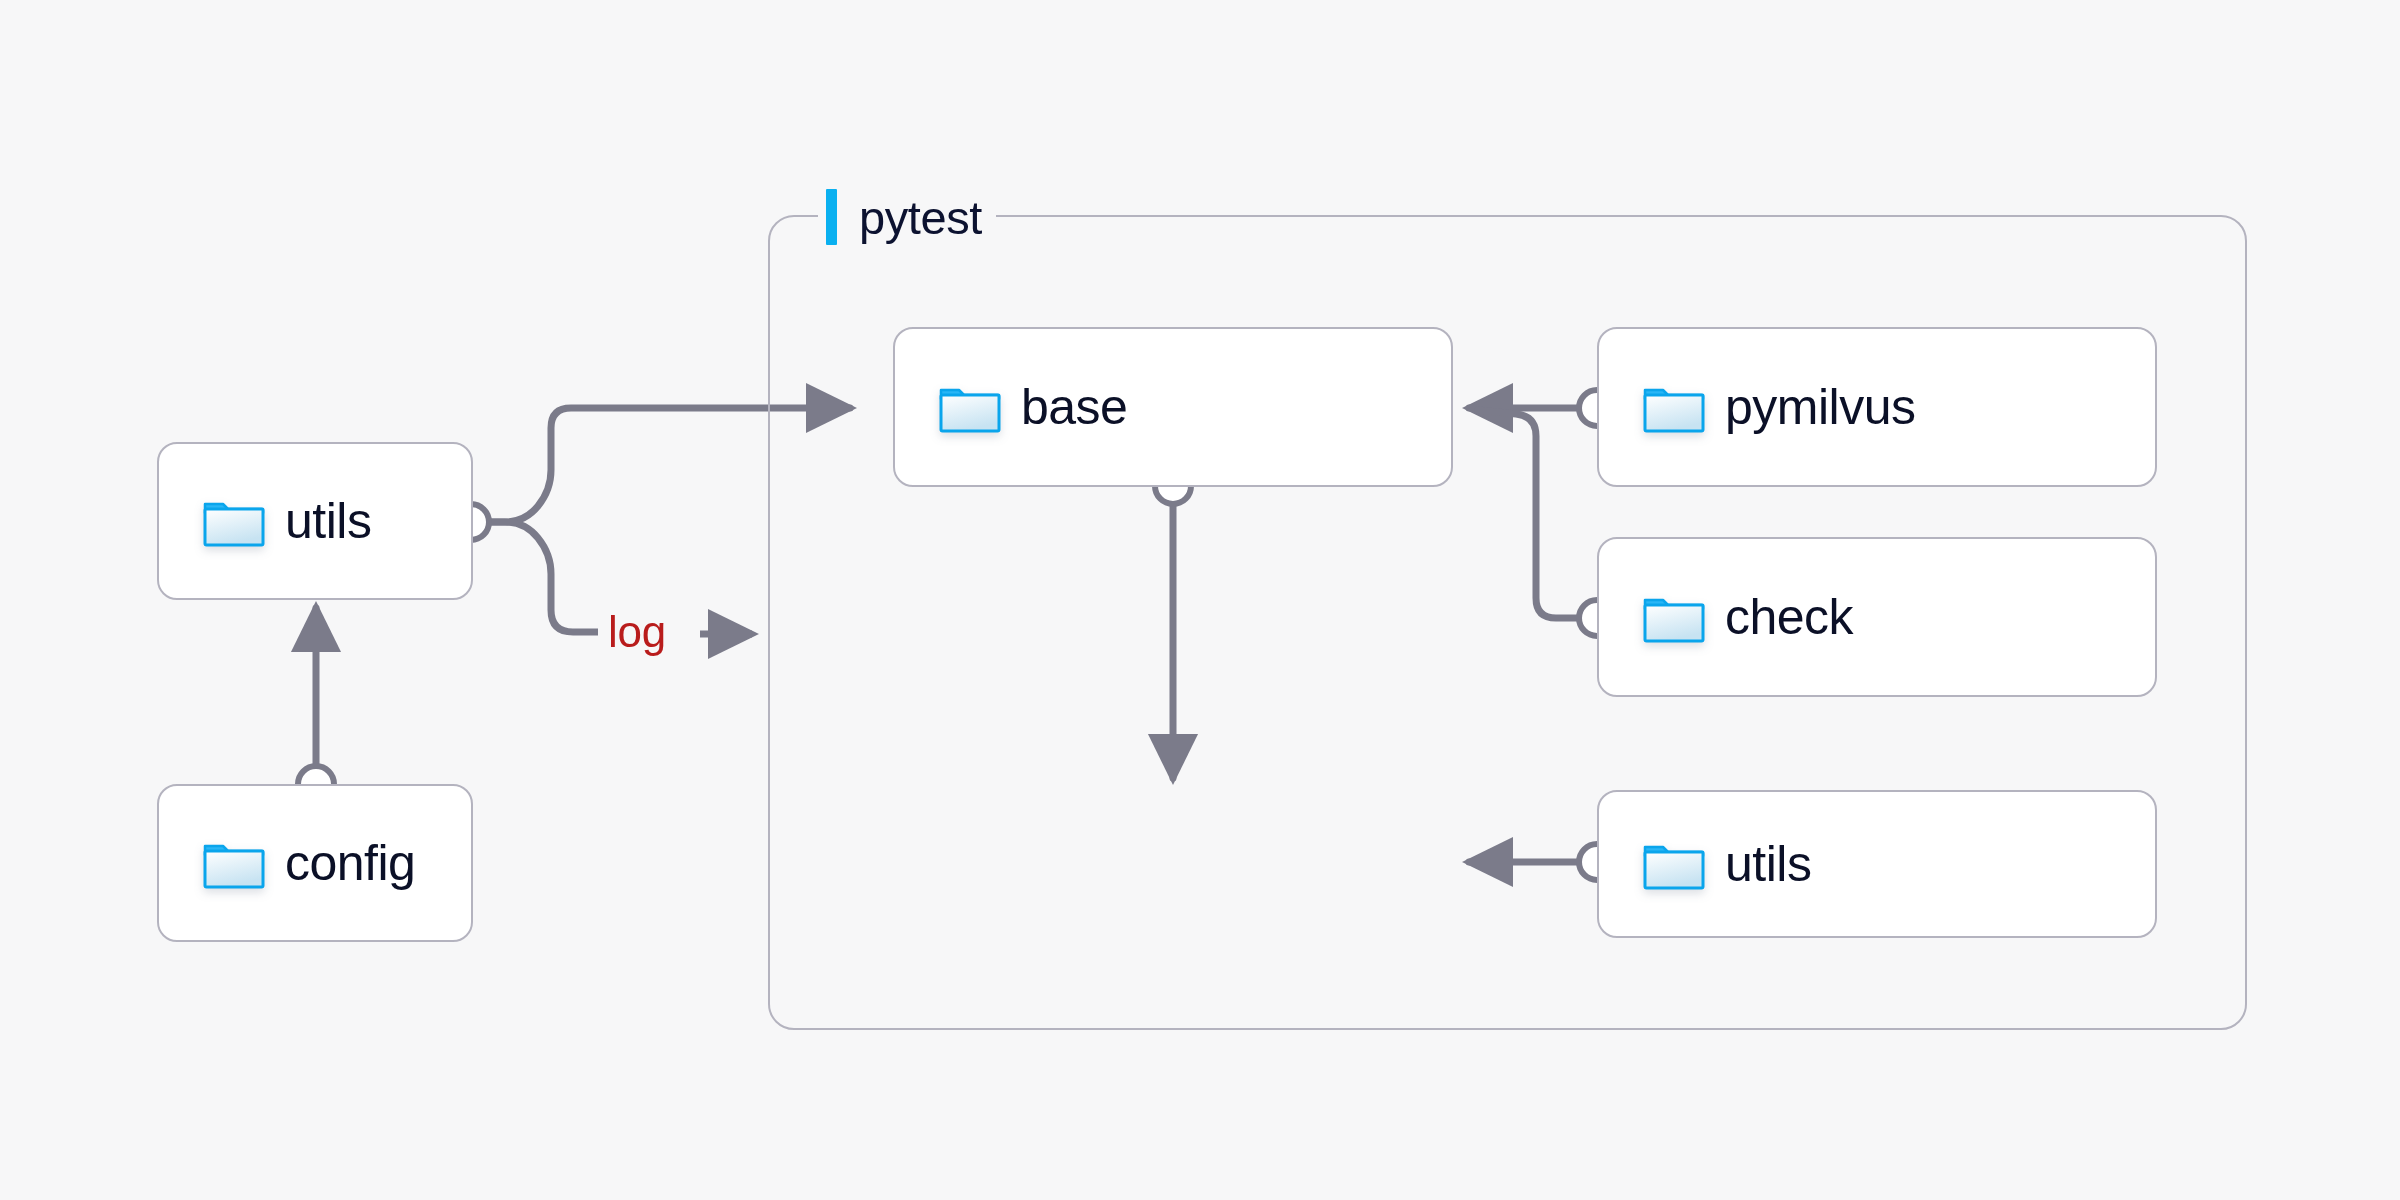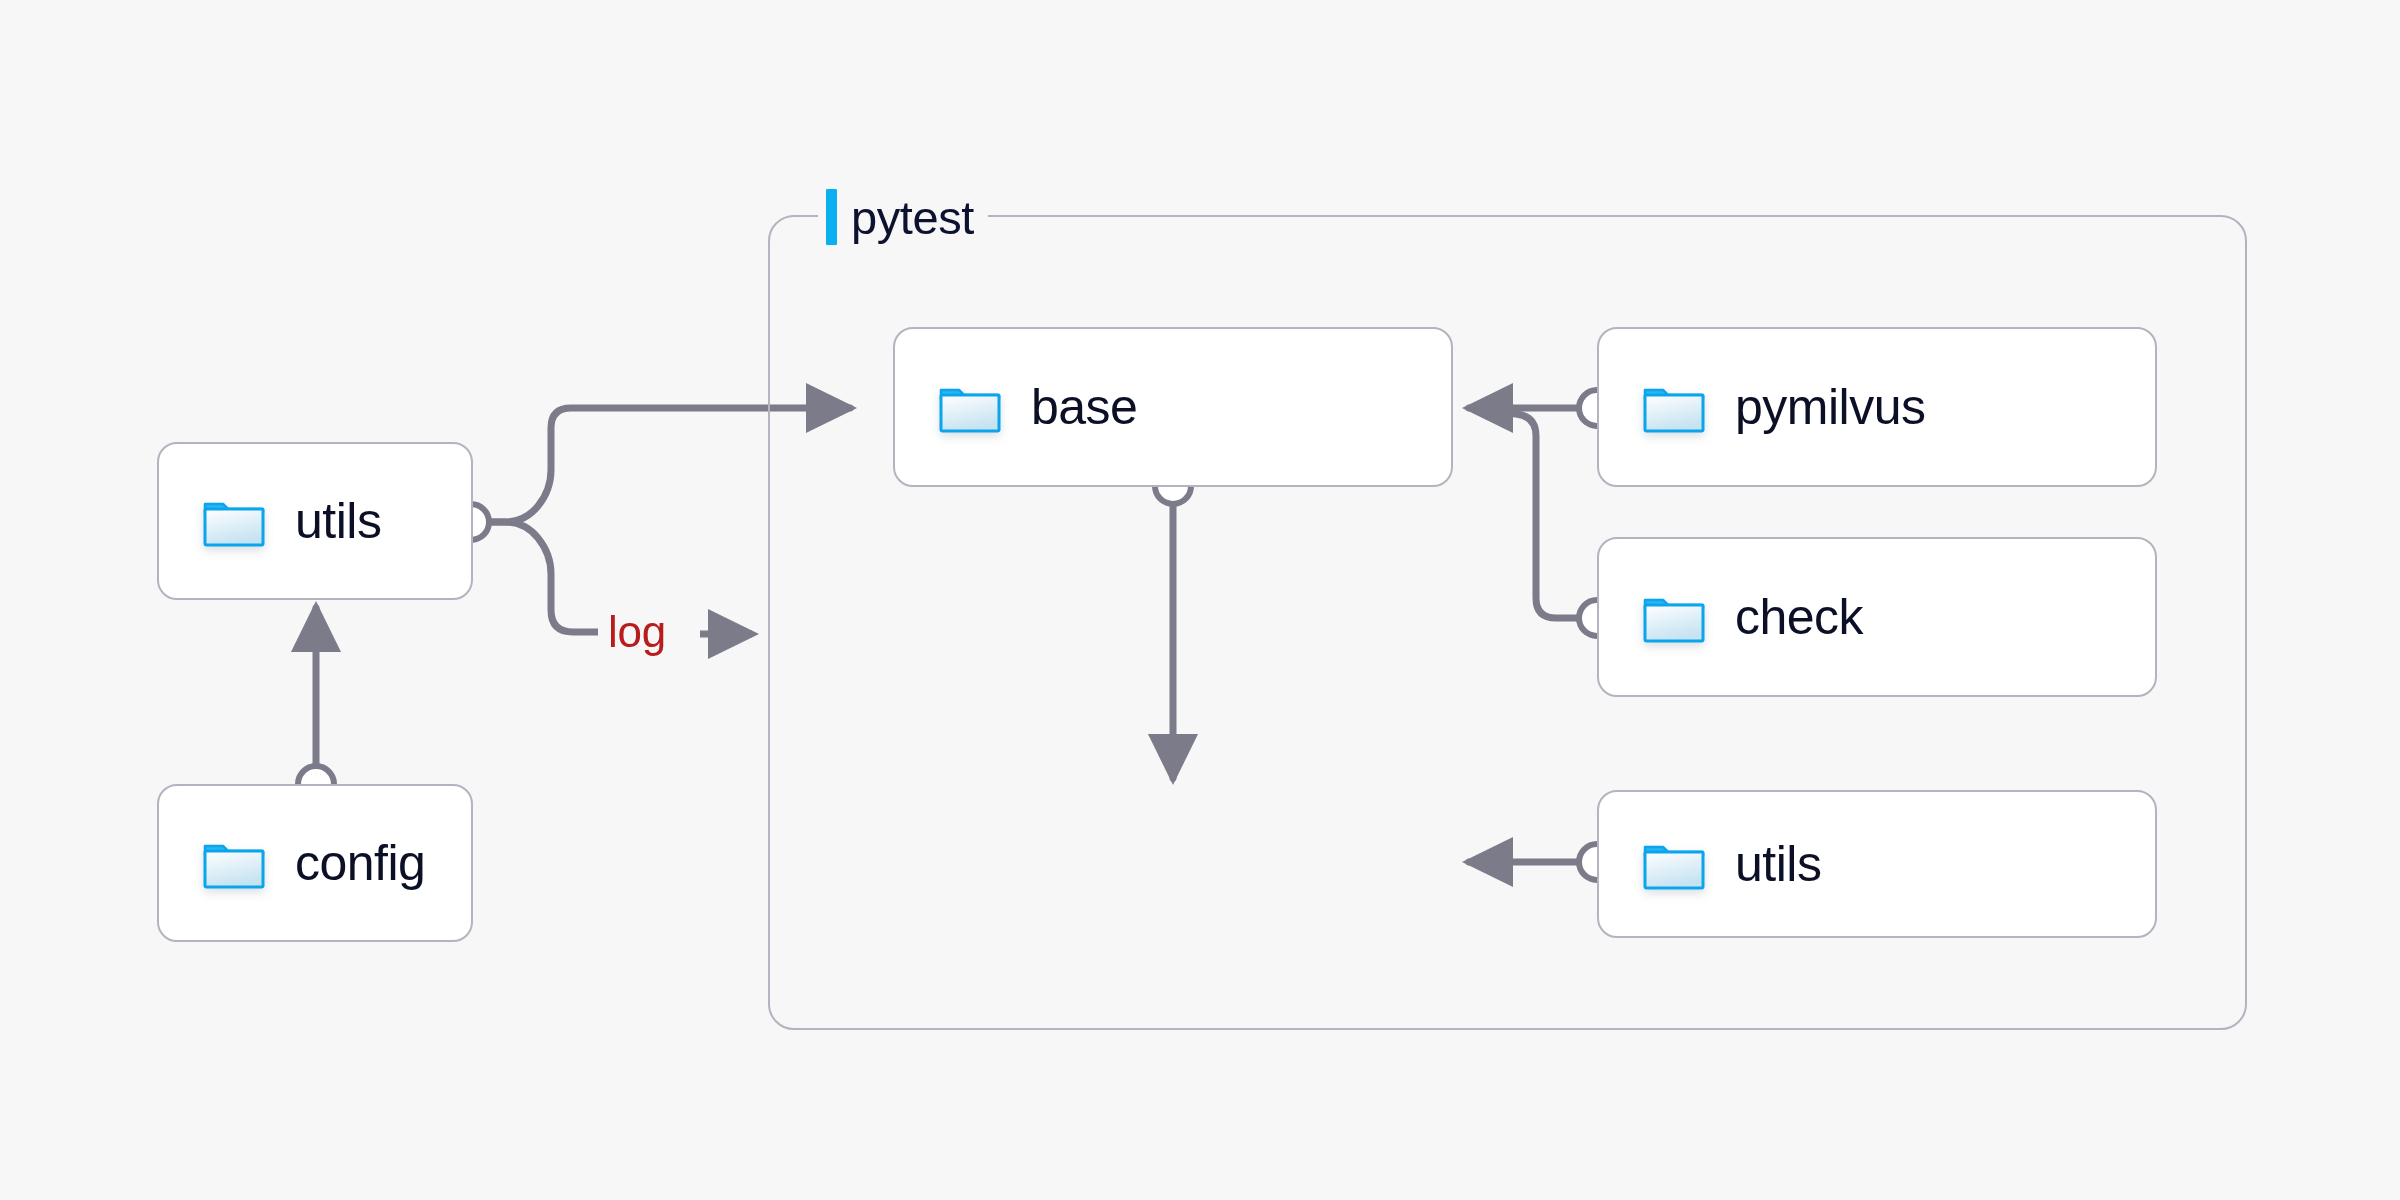--- a/index.html
+++ b/index.html
@@ -31,21 +31,21 @@
     position: absolute;
     border: 2px solid #b4b3bf;
     border-radius: 26px;
     background: transparent;
     box-sizing: border-box;
   }
   .group-label {
     position: absolute;
     display: flex;
     align-items: center;
-    gap: 14px;
+    gap: 22px;
     background: #f7f7f8;
     padding: 0 14px 0 8px;
     height: 64px;
   }
   .group-label-bar {
     width: 11px;
     height: 56px;
     background: #0ab0f0;
     border-radius: 1px;
     flex: none;
@@ -61,21 +61,21 @@
   
   .node {
     position: absolute;
     background: #ffffff;
     border: 2px solid #b4b3bf;
     border-radius: 20px;
     box-sizing: border-box;
     display: flex;
     align-items: center;
     padding-left: 44px;
-    gap: 30px;
+    gap: 20px;
   }
   .node-label {
     font-size: 50px;
     color: #0b1027;
     letter-spacing: -0.5px;
     line-height: 1;
     white-space: nowrap;
   }
 
   

